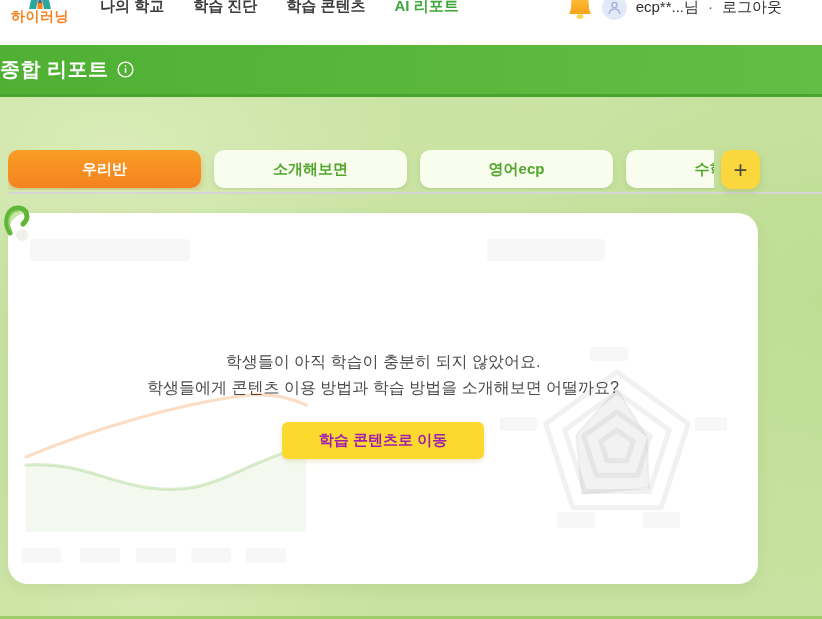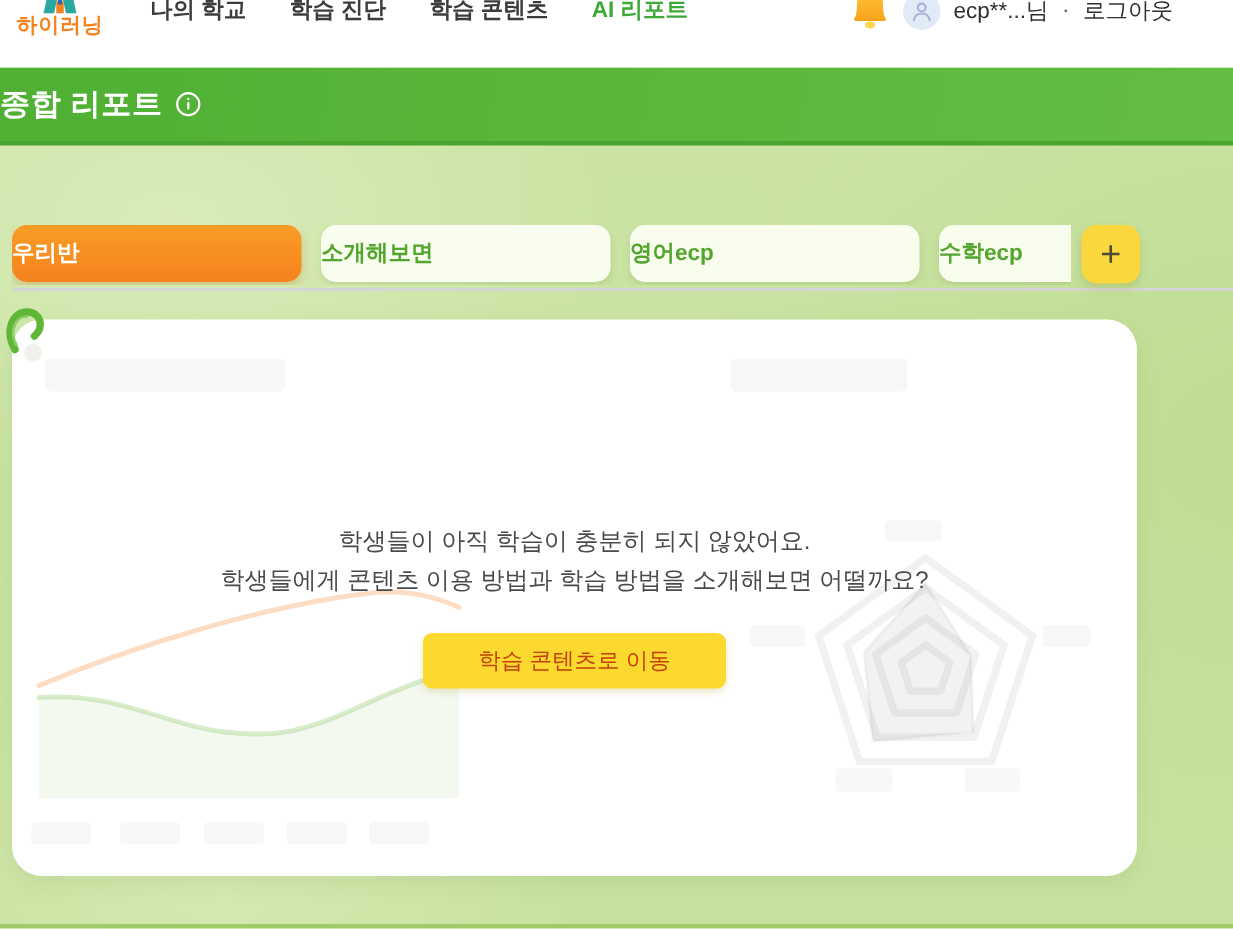--- a/index.html
+++ b/index.html
@@ -43,21 +43,21 @@
   }
   .band-title { font-size:20px; font-weight:bold; color:#ffffff; letter-spacing:0.5px; }
   .info-icon { margin-left:8px; cursor:pointer; display:inline-flex; }
   
   .tabs-clip {
     position:absolute; left:8px; top:150px; width:706px; height:40px;
     overflow:hidden; white-space:nowrap; z-index:3;
   }
   .tab {
     display:inline-block; vertical-align:top; width:193px; height:38px; line-height:38px;
-    margin-right:13px; border-radius:10px;
+    margin-right:13px; text-align:center; border-radius:10px;
     background:#f8fdee; color:#53a62d; font-size:15px; font-weight:bold;
     box-shadow:0 3px 6px rgba(120,150,70,0.20); cursor:pointer;
   }
   .tab.active {
     background:linear-gradient(180deg,#f99d25,#f5821f);
     color:#ffffff;
     box-shadow:0 3px 7px rgba(200,120,30,0.35);
   }
   .add-tab {
     position:absolute; left:721px; top:150px; width:39px; height:39px;
@@ -89,21 +89,21 @@
   .rl-bleft  { left:549px; top:299px; width:38px; height:16px; }
   .rl-bright { left:635px; top:299px; width:37px; height:16px; }
   
   .empty-overlay {
     position:absolute; left:0; top:136px; width:100%; text-align:center; z-index:5;
   }
   .empty-line { font-size:16px; color:#4a4a4a; line-height:1.62; }
   .cta-btn {
     display:inline-block; margin-top:21px; padding:9px 37px;
     background:#fcd92e; border:none; border-radius:6px;
-    font-size:15px; font-weight:normal; color:#c2410c;
+    font-size:15px; font-weight:bold; color:#a21caf;
     box-shadow:0 2px 5px rgba(180,160,40,0.25); cursor:pointer;
     font-family:"Liberation Sans","DejaVu Sans",sans-serif;
   }
   .bottom-line { position:absolute; left:0; top:616px; width:822px; height:3px; background:#9fcc66; }
 </style>
 </head>
 <body>
 
 <div class="topnav">
   <div class="logo">

